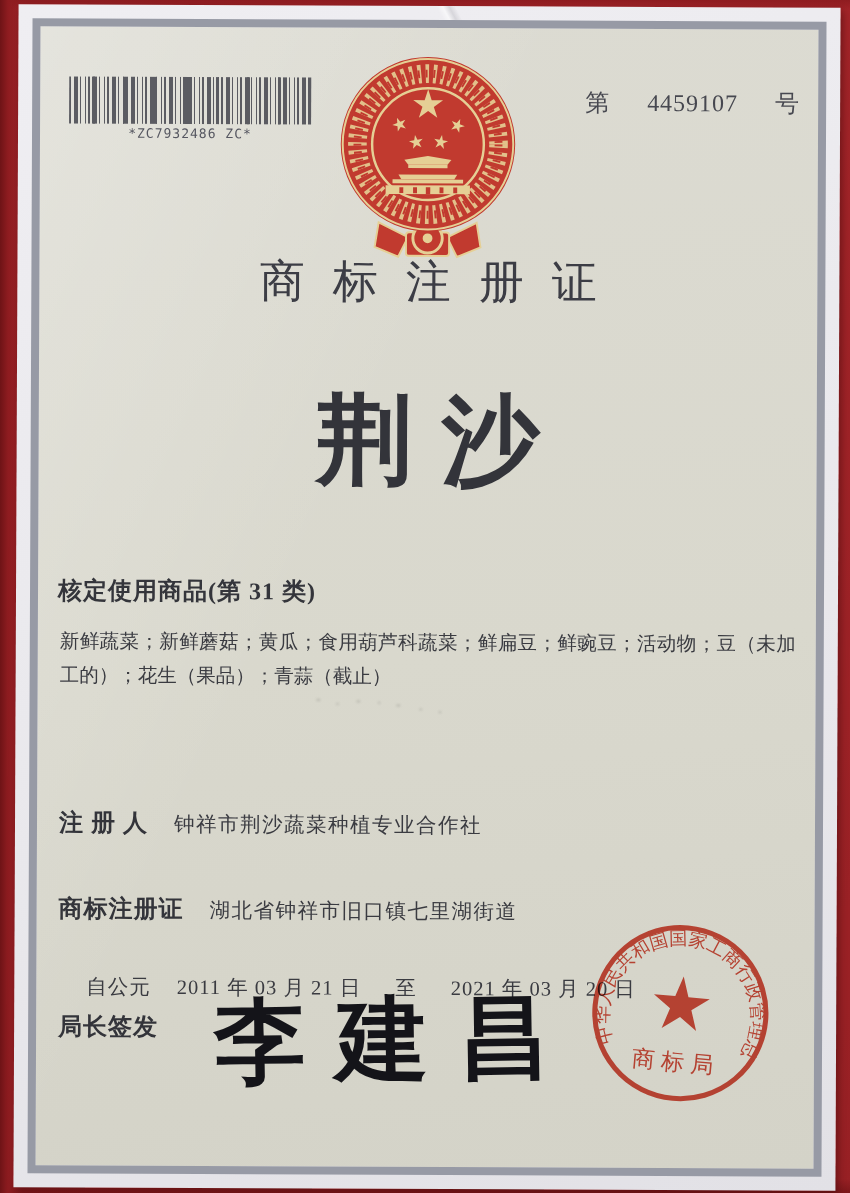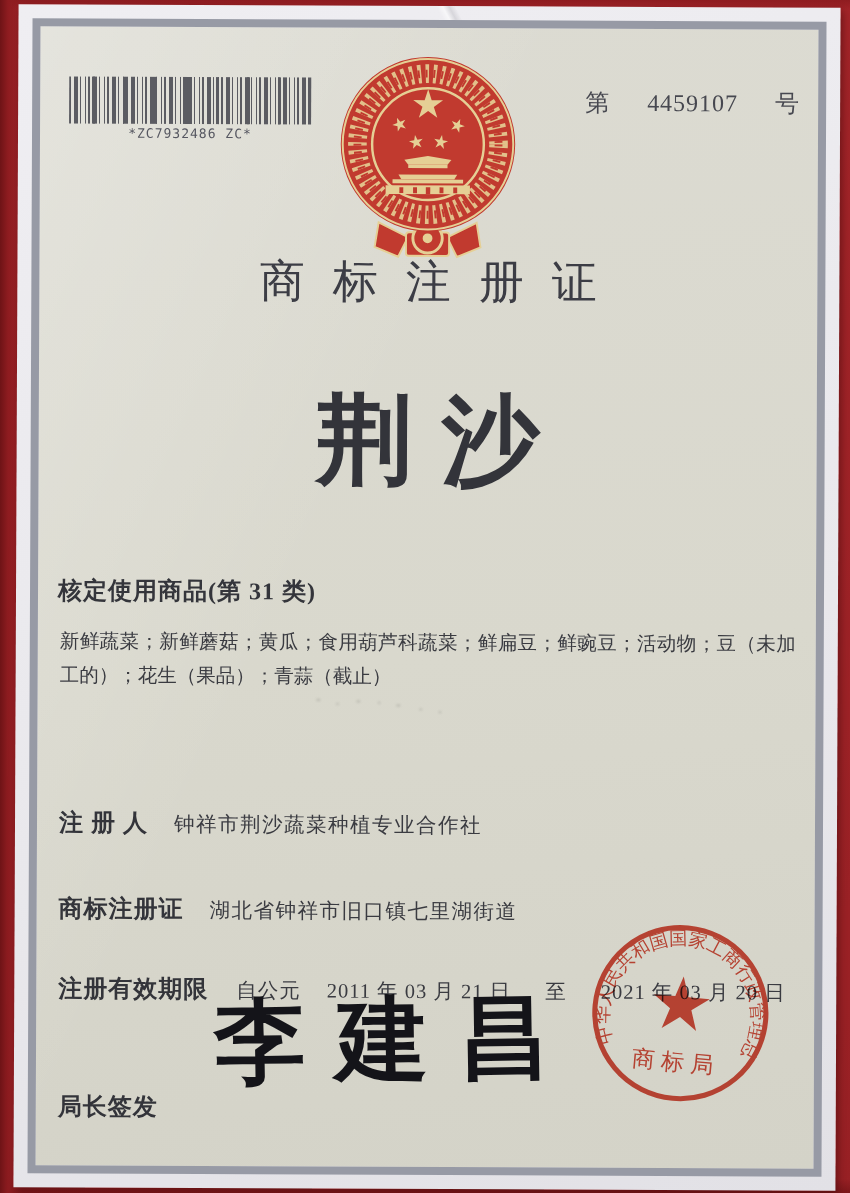--- a/index.html
+++ b/index.html
@@ -81,21 +81,21 @@
       radial-gradient(2px 2px at 46% 50%, #8a8a84 0%, rgba(0,0,0,0) 100%),
       radial-gradient(3px 2px at 58% 60%, #85857f 0%, rgba(0,0,0,0) 100%),
       radial-gradient(2px 2px at 72% 75%, #8a8a84 0%, rgba(0,0,0,0) 100%),
       radial-gradient(2px 2px at 84% 85%, #8a8a84 0%, rgba(0,0,0,0) 100%);
   }
 
   .info-row { position:absolute; left:22px; display:flex; align-items:baseline; }
   .row-registrant { top:780px; }
   .row-address   { top:866px; }
   .row-validity  { top:946px; }
-  .row-issuer    { top:1064px; }
+  .row-issuer    { top:984px; }
   .info-label { font-size:24px; font-weight:bold; color:#33343a; letter-spacing:1px; white-space:pre; }
   .info-value { font-size:20.5px; color:#3a3b41; margin-left:26px; letter-spacing:1.5px; }
   .validity-part { font-size:20.5px; color:#3a3b41; letter-spacing:1px; }
   .vp-prefix { margin-left:28px; }
   .vp-date1  { margin-left:26px; }
   .vp-to     { margin-left:34px; }
   .vp-date2  { margin-left:34px; }
 
   .signature {
     position:absolute; left:178px; top:950px; z-index:3;
@@ -179,21 +179,20 @@
         <span class="info-label">注 册 人</span>
         <span class="info-value">钟祥市荆沙蔬菜种植专业合作社</span>
       </div>
 
       <div class="info-row row-address">
         <span class="info-label">商标注册证</span>
         <span class="info-value">湖北省钟祥市旧口镇七里湖街道</span>
       </div>
 
       <div class="info-row row-validity">
-        <span class="info-label">注册有效期限</span>
         <span class="validity-part vp-prefix">自公元</span>
         <span class="validity-part vp-date1">2011 年 03 月 21 日</span>
         <span class="validity-part vp-to">至</span>
         <span class="validity-part vp-date2">2021 年 03 月 20 日</span>
       </div>
 
       <div class="info-row row-issuer">
         <span class="info-label">局长签发</span>
       </div>
       <div class="signature">李建昌</div>

